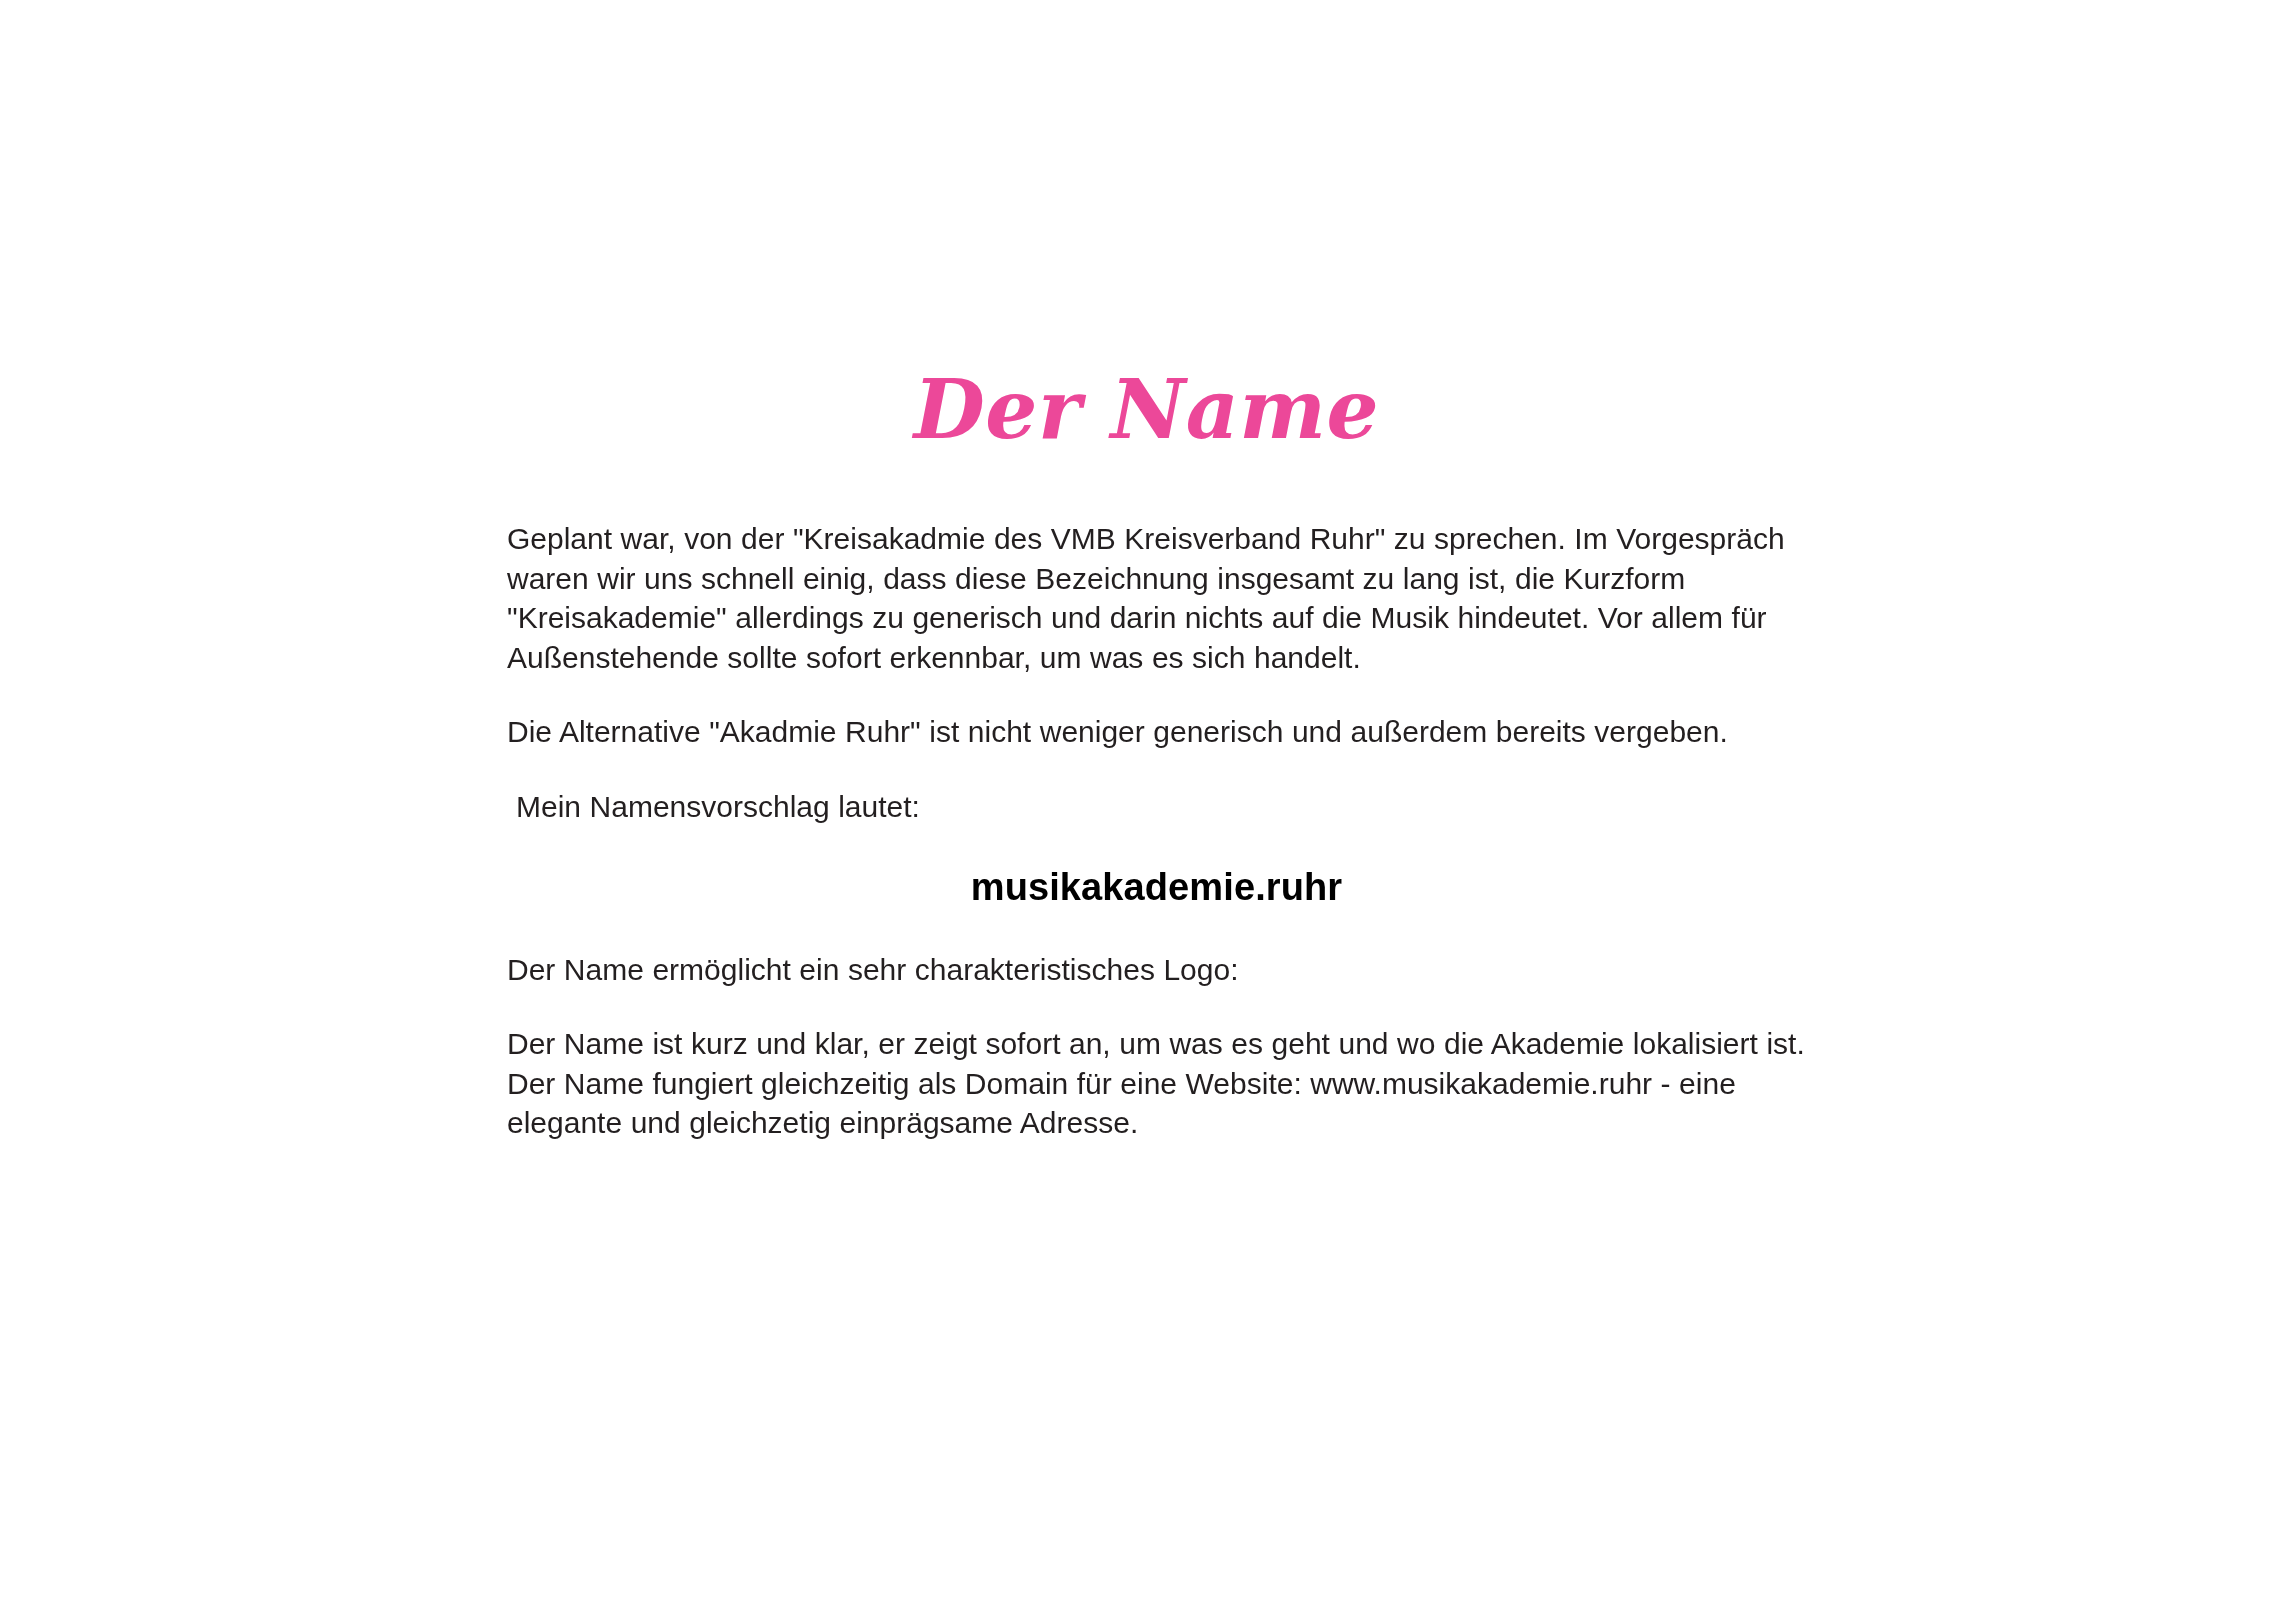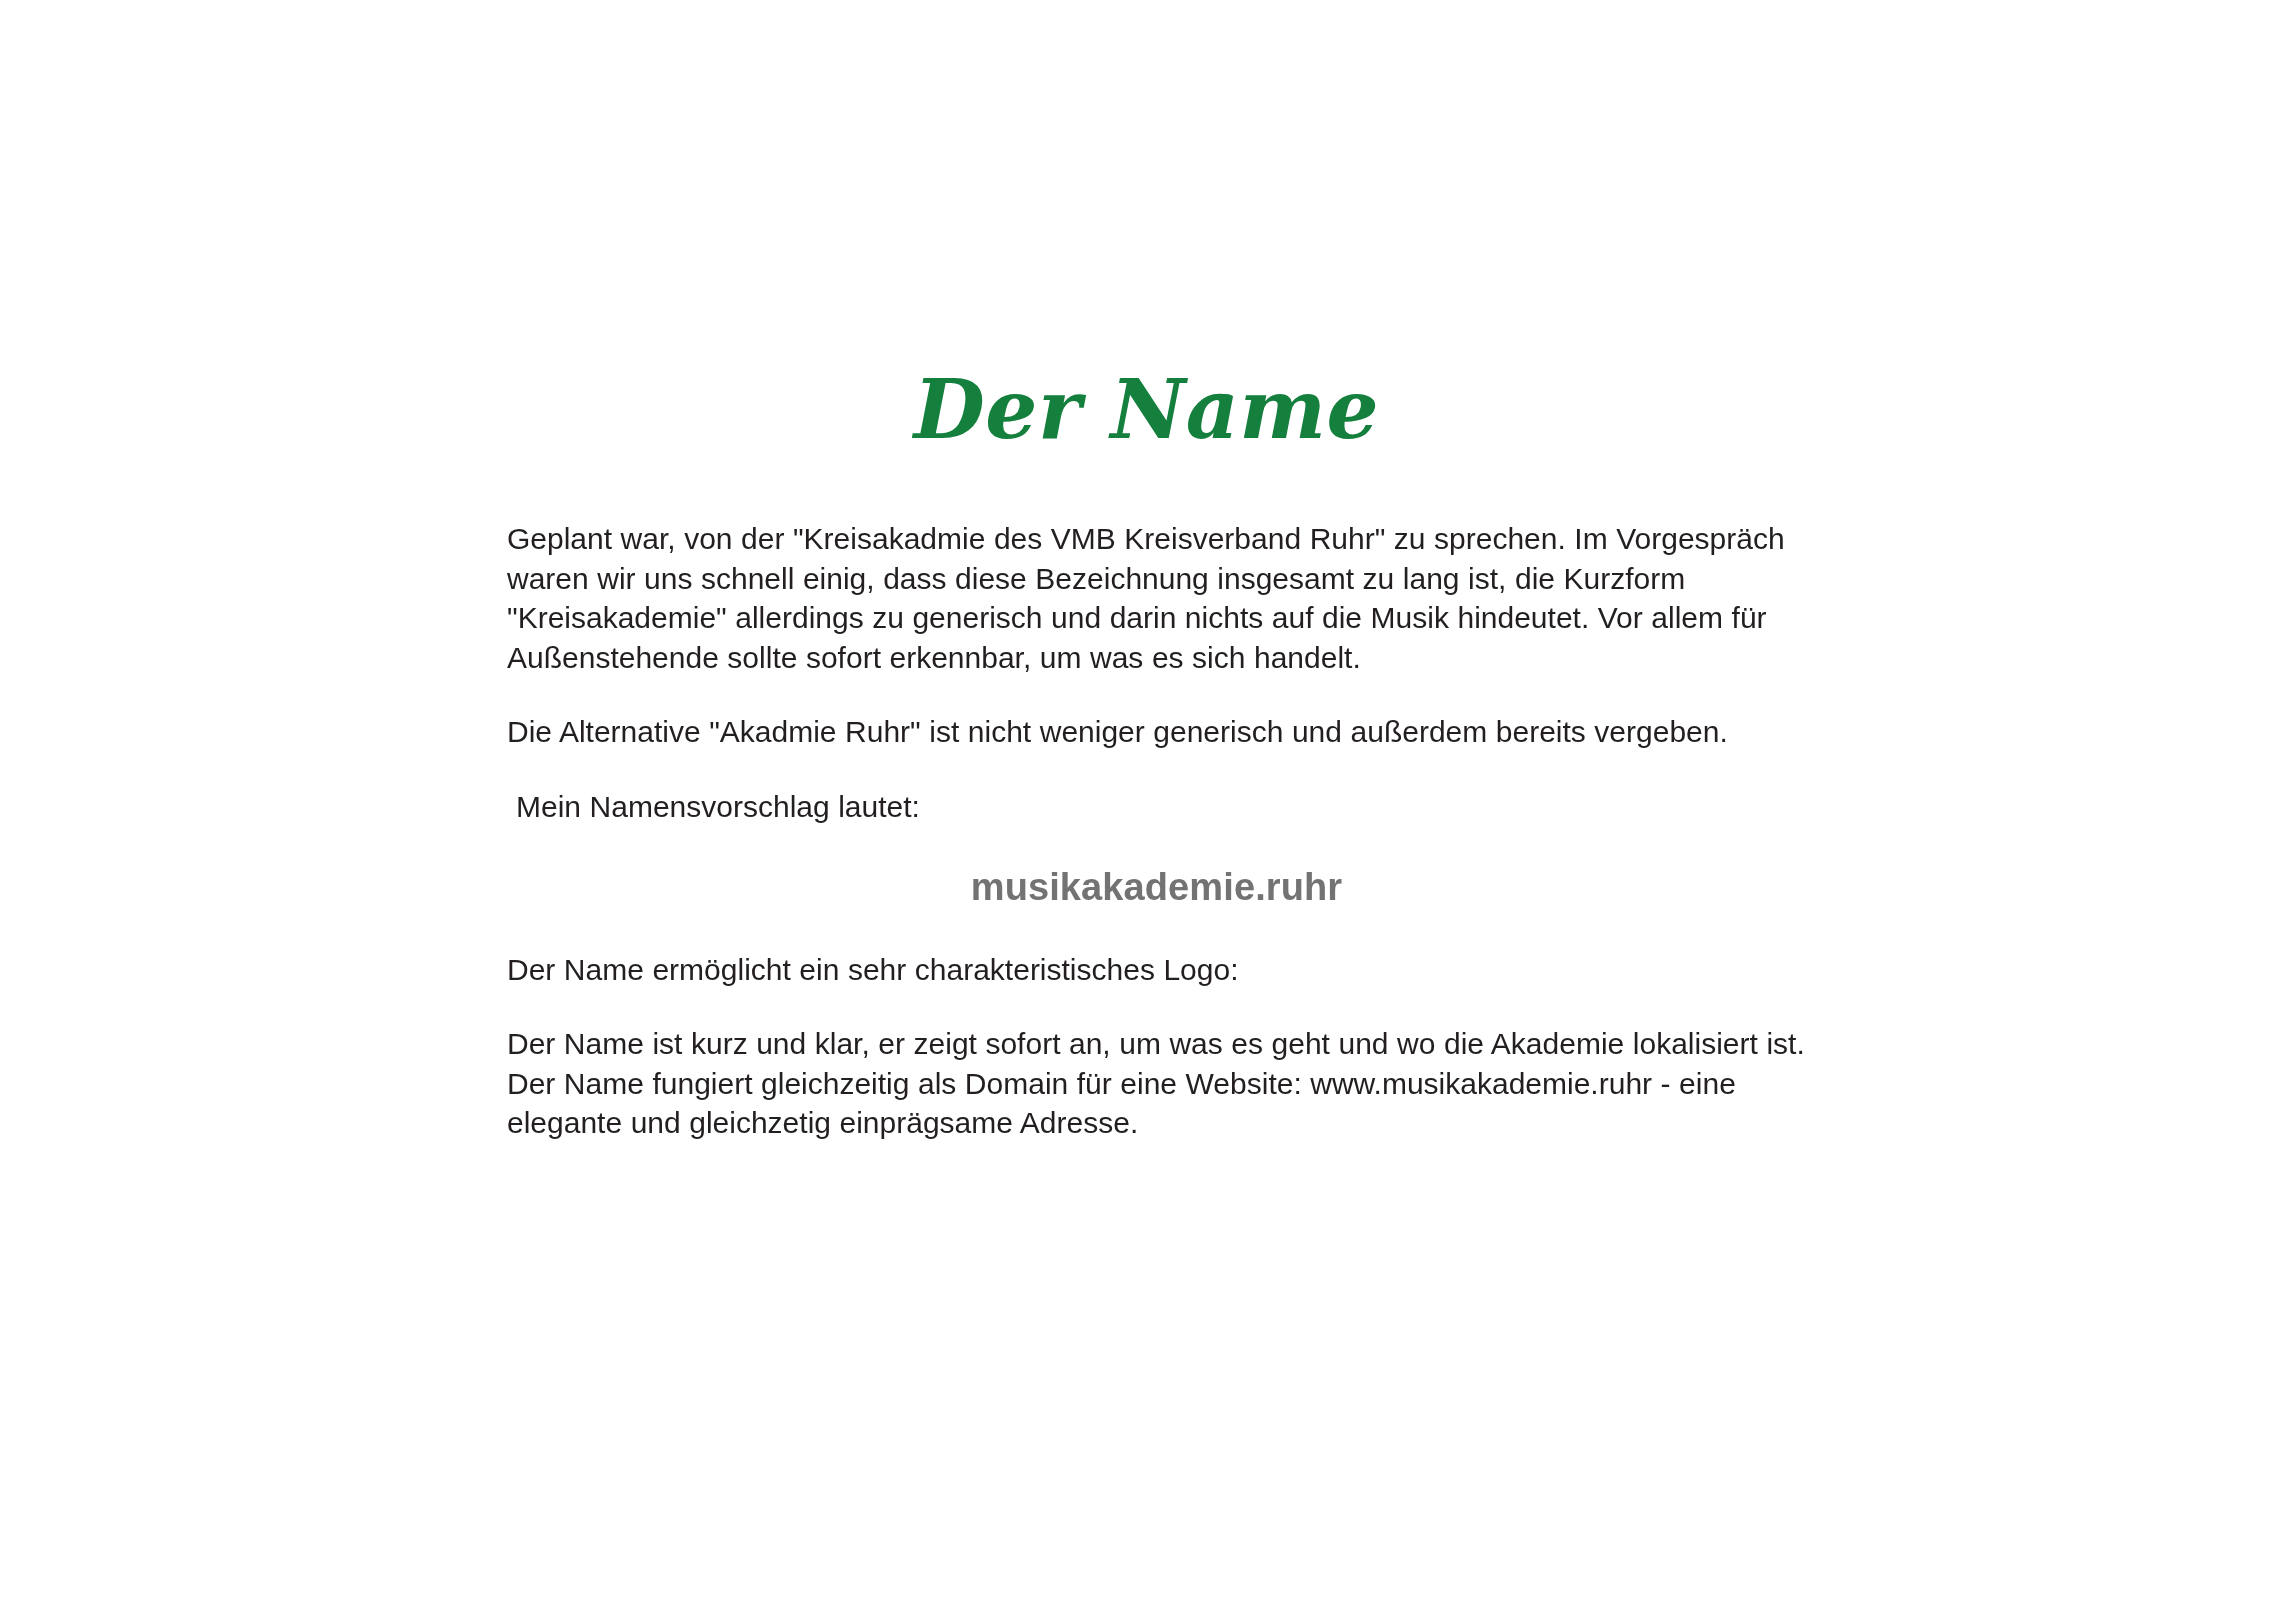--- a/index.html
+++ b/index.html
@@ -35,21 +35,21 @@
     position: absolute;
     left: 0;
     top: 309px;
     width: 2293px;
     text-align: center;
     font-family: "DejaVu Serif", "Liberation Serif", serif;
     font-style: italic;
     font-weight: 700;
     font-size: 82px;
     letter-spacing: 0.4px;
-    color: #15803d;
+    color: #ec4899;
     line-height: 1.1;
   }
 
   .body-block {
     position: absolute;
     left: 507px;
     top: 519px;
     width: 1299px;
   }
 
@@ -64,21 +64,21 @@
 
   .para.tight {
     margin-bottom: 32px;
     margin-left: 9px;
   }
 
   .highlight {
     text-align: center;
     font-size: 38px;
     font-weight: 700;
-    color: #737373;
+    color: #000000;
     margin: 39px 0 41px 0;
     letter-spacing: 0.1px;
   }
 
   .para:last-child {
     margin-bottom: 0;
   }
 </style>
 </head>
 <body>

